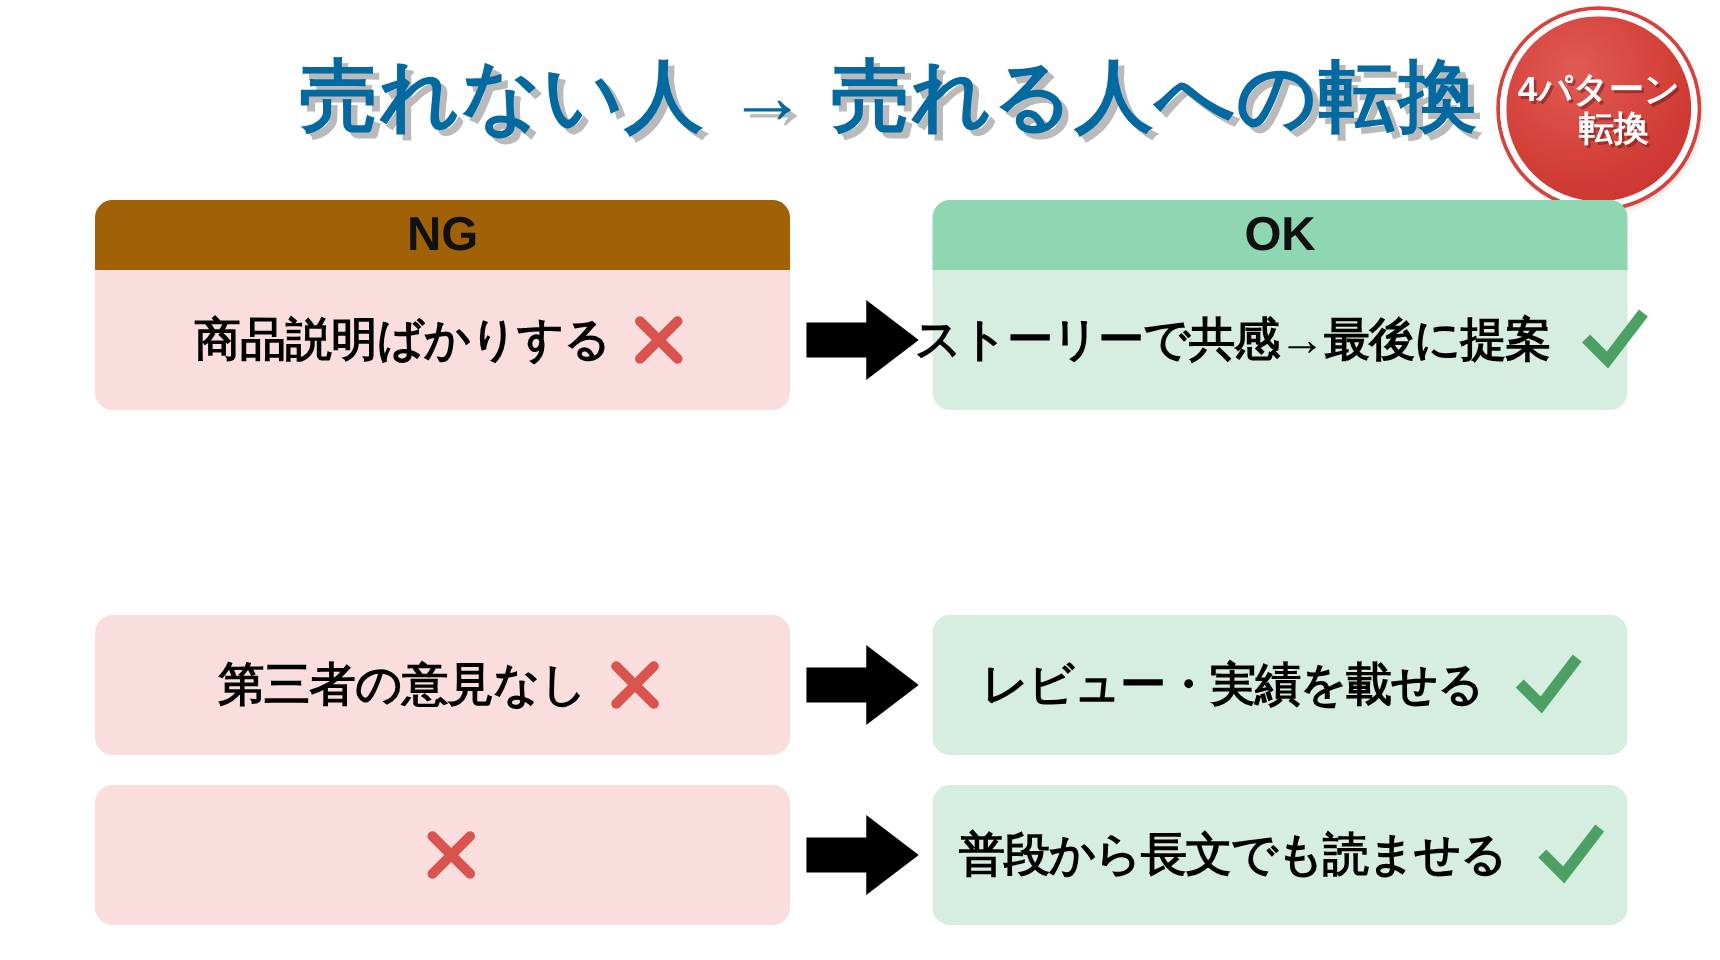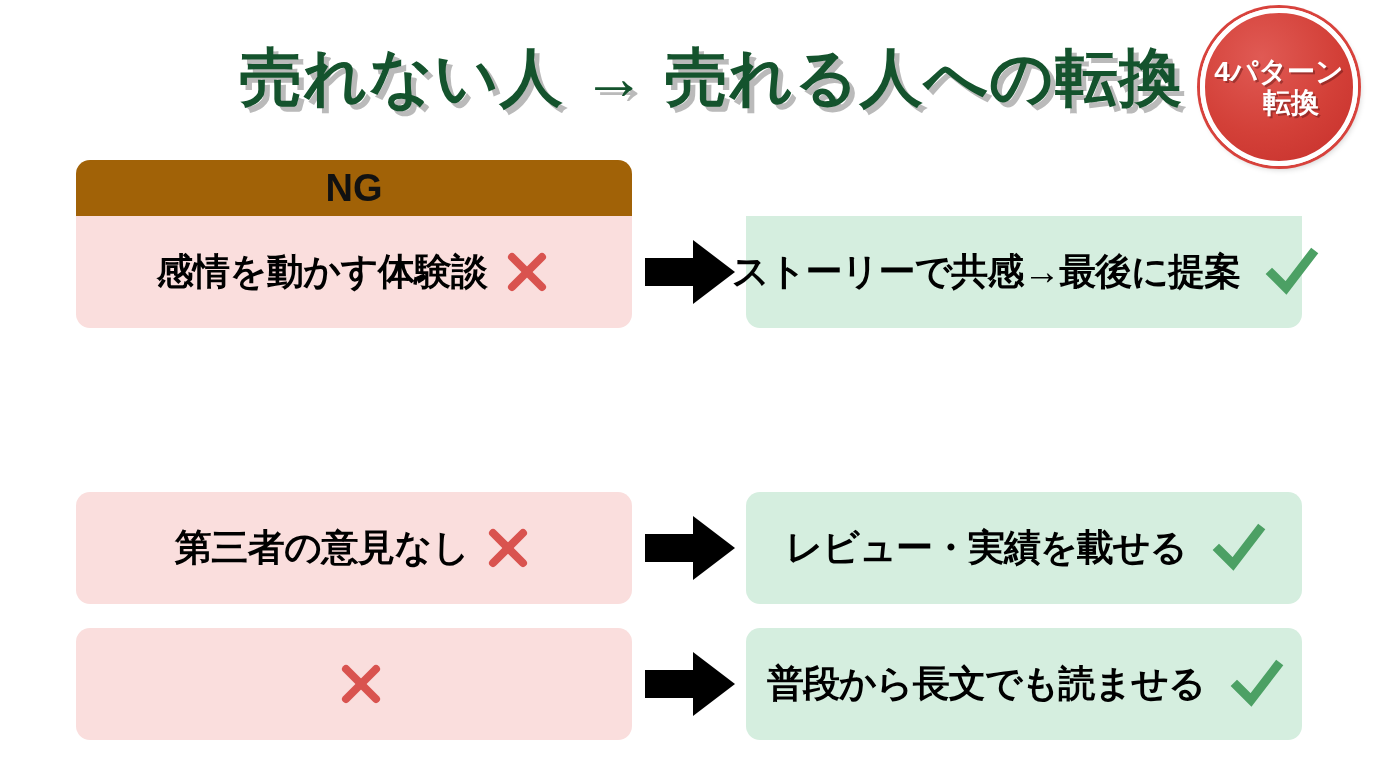--- a/index.html
+++ b/index.html
@@ -20,21 +20,21 @@
     position: absolute;
     left: 0;
     top: 44px;
     width: 1376px;
     text-align: center;
   }
   #page-title {
     display: inline-block;
     font-size: 63px;
     font-weight: bold;
-    color: #14532d;
+    color: #0369a1;
     letter-spacing: 1px;
     line-height: 1.05;
     text-shadow: 5px 5px 0 rgba(130,130,130,0.55);
     white-space: nowrap;
     margin-left: 46px;
   }
 
   
   #badge {
     position: absolute;
@@ -167,24 +167,27 @@
 <div id="badge">
   <span class="badge-line" id="badge-line1">4パターン</span>
   <span class="badge-line" id="badge-line2">転換</span>
 </div>
 
 <div id="board">
 
   <div class="col-head" id="ng-head">
     <span>NG</span>
   </div>
+  <div class="col-head" id="ok-head">
+    <span>OK</span>
+  </div>
 
   <div class="row first" id="row-0">
     <div class="card ng">
-      <span class="card-text">感情を動かす体験談</span>
+      <span class="card-text">商品説明ばかりする</span>
       <span class="mark x">
         <svg width="46" height="46" viewBox="0 0 46 46">
           <line x1="8" y1="8" x2="38" y2="38" stroke="#D9534F" stroke-width="8" stroke-linecap="round"></line>
           <line x1="38" y1="8" x2="8" y2="38" stroke="#D9534F" stroke-width="8" stroke-linecap="round"></line>
         </svg>
       </span>
     </div>
     <div class="arrow">
       <svg width="90" height="68" viewBox="0 0 90 68">
         <polygon points="0,20 48,20 48,2 90,34 48,66 48,48 0,48" fill="#000000"></polygon>

